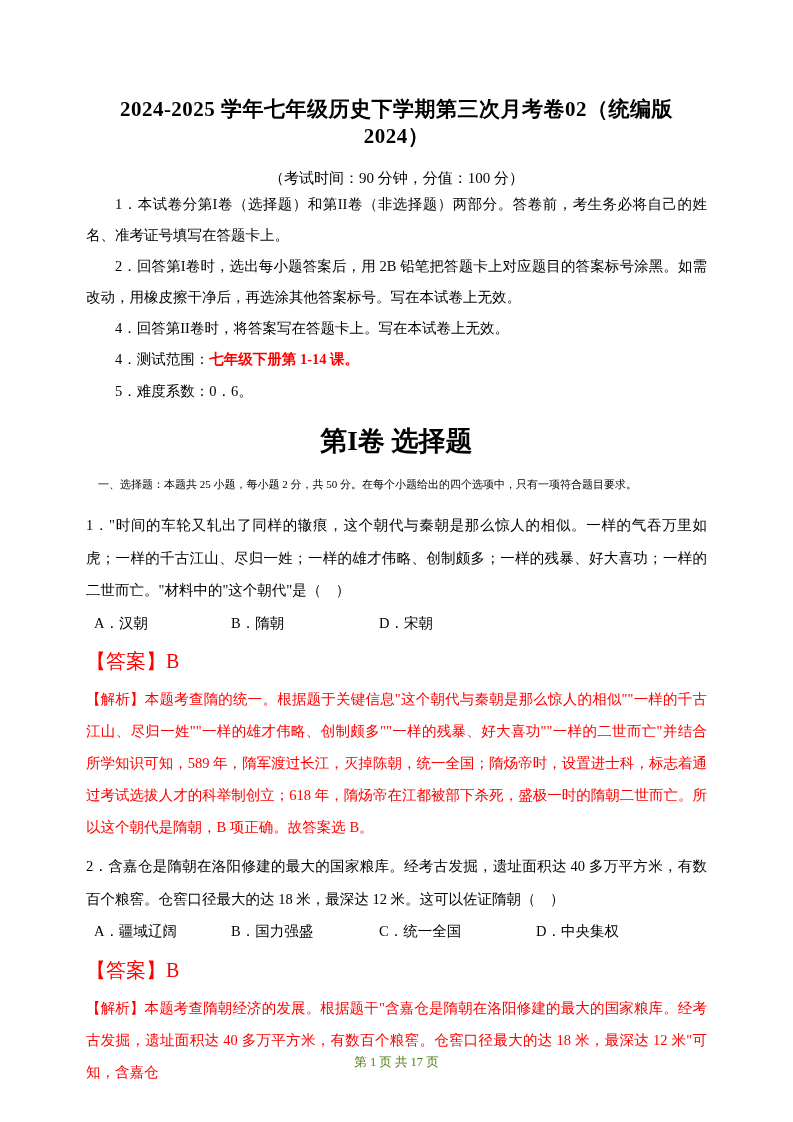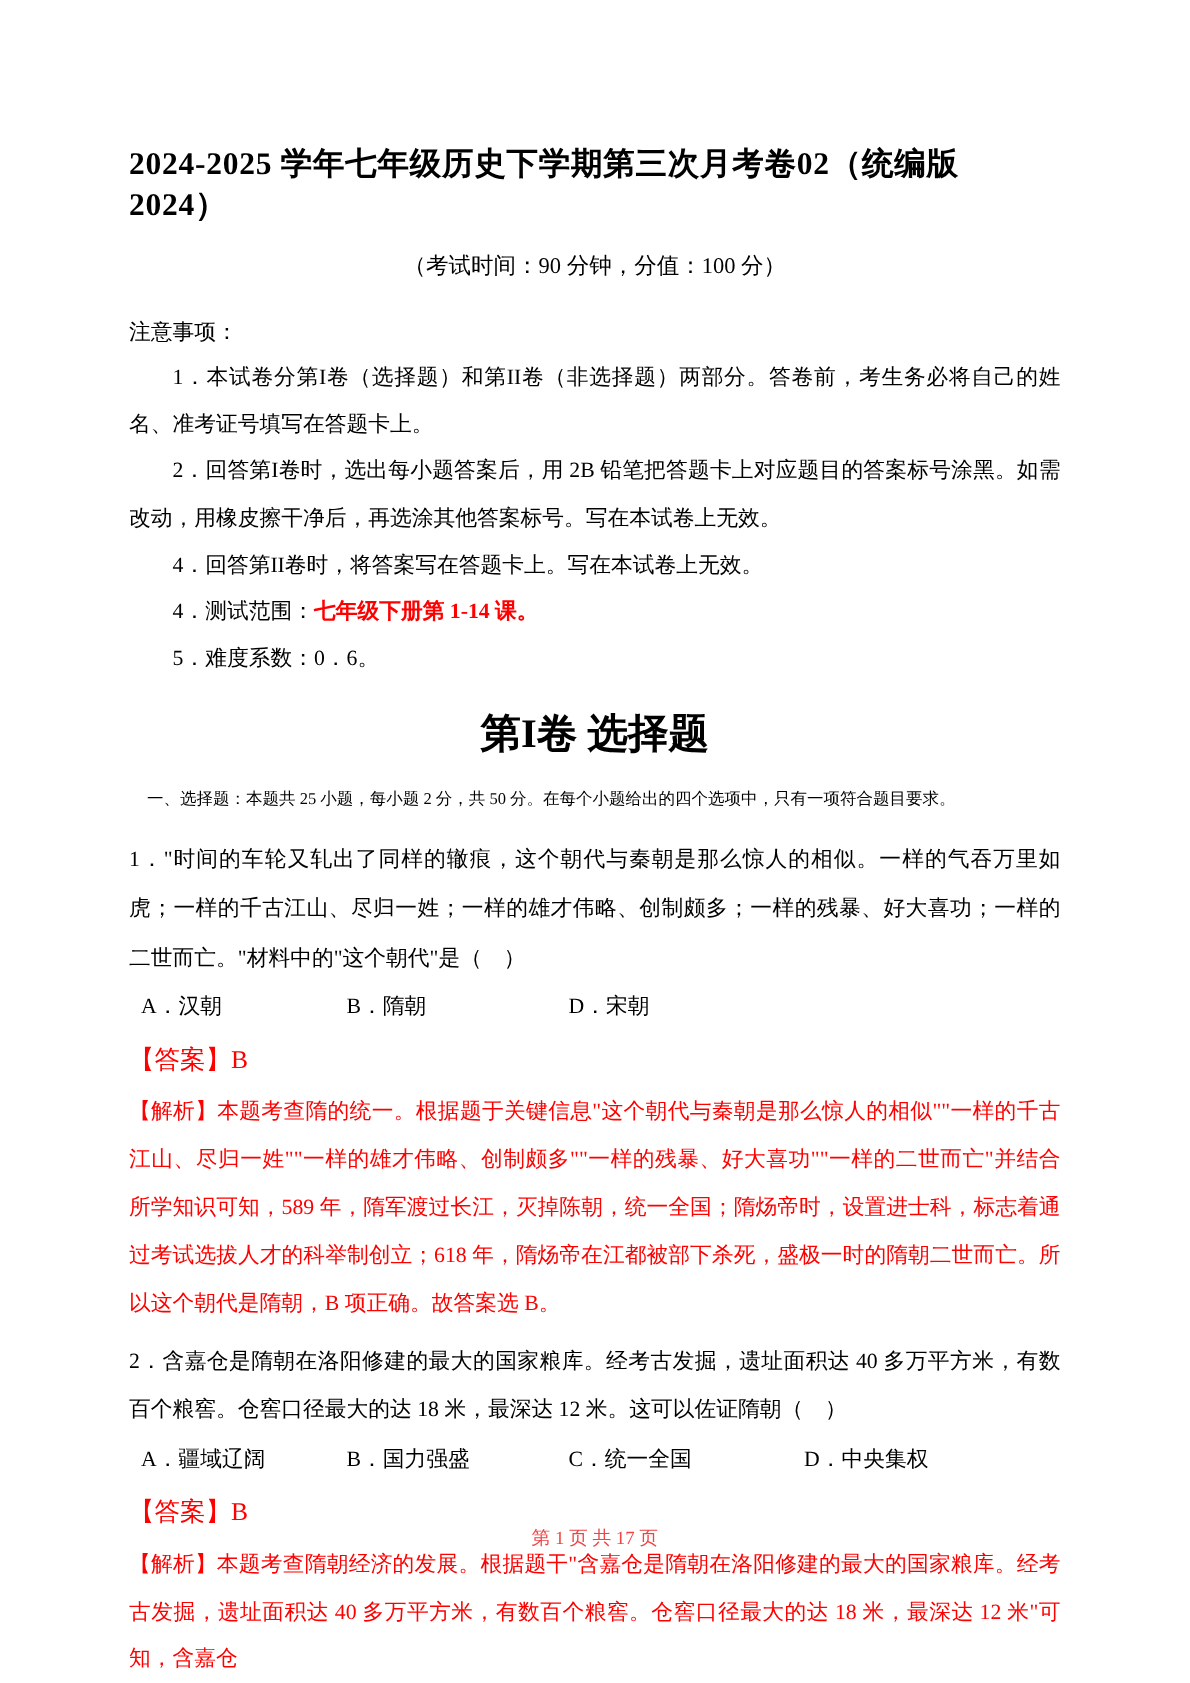--- a/index.html
+++ b/index.html
@@ -15,20 +15,21 @@
     font-family: "Liberation Serif", "DejaVu Serif", serif;
     color: #000000;
   }
   .page-inner {
     box-sizing: border-box;
     padding: 96px 86px 0 86px;
   }
   .paper-title {
     font-size: 21px;
     font-weight: bold;
+    text-align: center;
     line-height: 1.3;
     letter-spacing: 0.5px;
   }
   .exam-info {
     font-size: 15px;
     text-align: center;
     margin-top: 17px;
     line-height: 1.4;
   }
   .notice-heading {
@@ -73,51 +74,50 @@
     display: flex;
     font-size: 14.5px;
     line-height: 2.25;
     padding-left: 8px;
   }
   .options-row .opt-a { width: 137px; }
   .options-row .opt-b { width: 148px; }
   .options-row .opt-c { width: 157px; }
   .options-row .opt-d { flex: 1; }
   .answer-line {
-    font-size: 17px;
+    font-size: 20px;
     line-height: 2.25;
     margin: 0;
   }
   .explanation {
     font-size: 14.5px;
     line-height: 2.2;
     text-align: justify;
     margin: 0;
   }
   .page-footer {
     position: absolute;
     left: 0;
-    top: 1017px;
+    top: 1054px;
     width: 100%;
     text-align: center;
     font-size: 12.5px;
-    color: #ef4444;
+    color: #4d7c0f;
   }
 </style>
 </head>
 <body>
 
 <div class="page-inner">
 
   <div class="paper-title">2024-2025 学年七年级历史下学期第三次月考卷02（统编版 2024）</div>
 
   <div class="exam-info">（考试时间：90 分钟，分值：100 分）</div>
 
   <div>
-    <div class="notice-heading">注意事项：</div>
     <p class="notice-item">1．本试卷分第I卷（选择题）和第II卷（非选择题）两部分。答卷前，考生务必将自己的姓名、准考证号填写在答题卡上。</p>
     <p class="notice-item">2．回答第I卷时，选出每小题答案后，用 2B 铅笔把答题卡上对应题目的答案标号涂黑。如需改动，用橡皮擦干净后，再选涂其他答案标号。写在本试卷上无效。</p>
     <p class="notice-item">4．回答第II卷时，将答案写在答题卡上。写在本试卷上无效。</p>
     <p class="notice-item"><span>4．测试范围：</span><span class="red-bold">七年级下册第 1-14 课。</span></p>
     <p class="notice-item">5．难度系数：0．6。</p>
   </div>
 
   <div class="section-title">第I卷 选择题</div>
 
   <p class="section-intro">一、选择题：本题共 25 小题，每小题 2 分，共 50 分。在每个小题给出的四个选项中，只有一项符合题目要求。</p>

